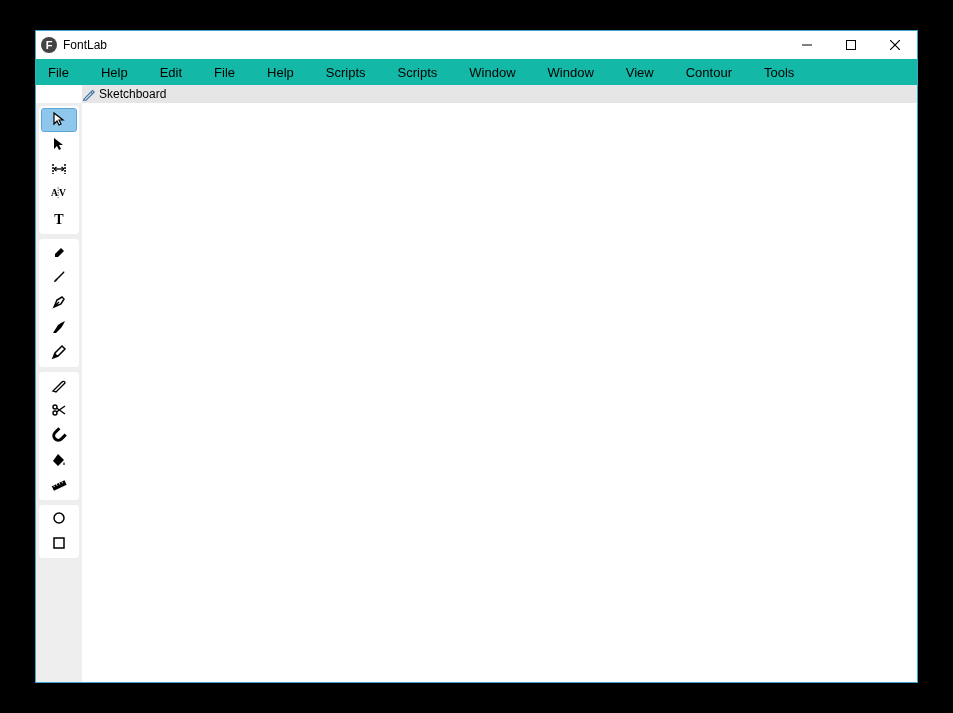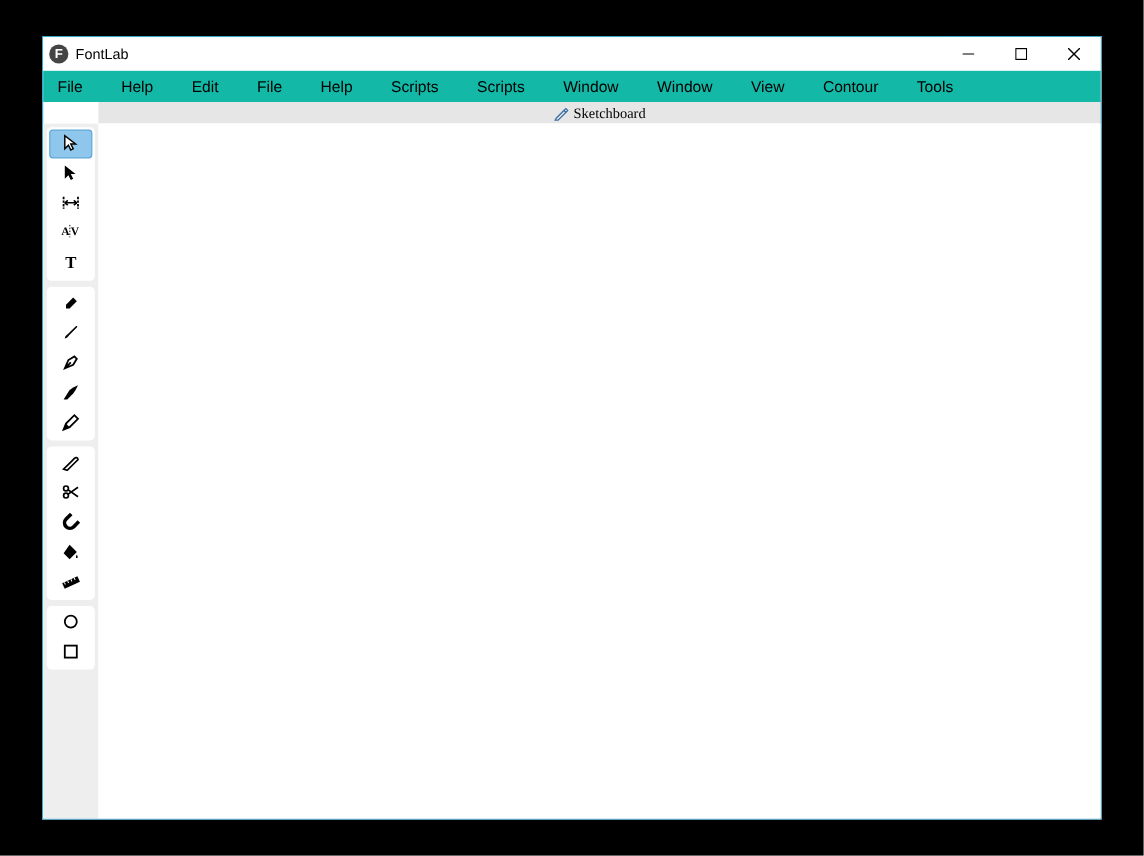--- a/index.html
+++ b/index.html
@@ -71,24 +71,23 @@
       font-size: 13px;
       color: #000;
     }
 
     .tabbar {
       height: 18px;
       margin-left: 46px;
       background: #e6e6e6;
       display: flex;
       align-items: center;
-      justify-content: center;
+      justify-content: flex-start;
       gap: 4px;
       font-size: 12px;
-      font-family: Liberation Serif, serif;
     }
     .tab-icon { width: 13px; height: 13px; display: inline-flex; }
 
     .main-area {
       flex: 1;
       display: flex;
       background: #fff;
     }
     .toolbar {
       width: 46px;

